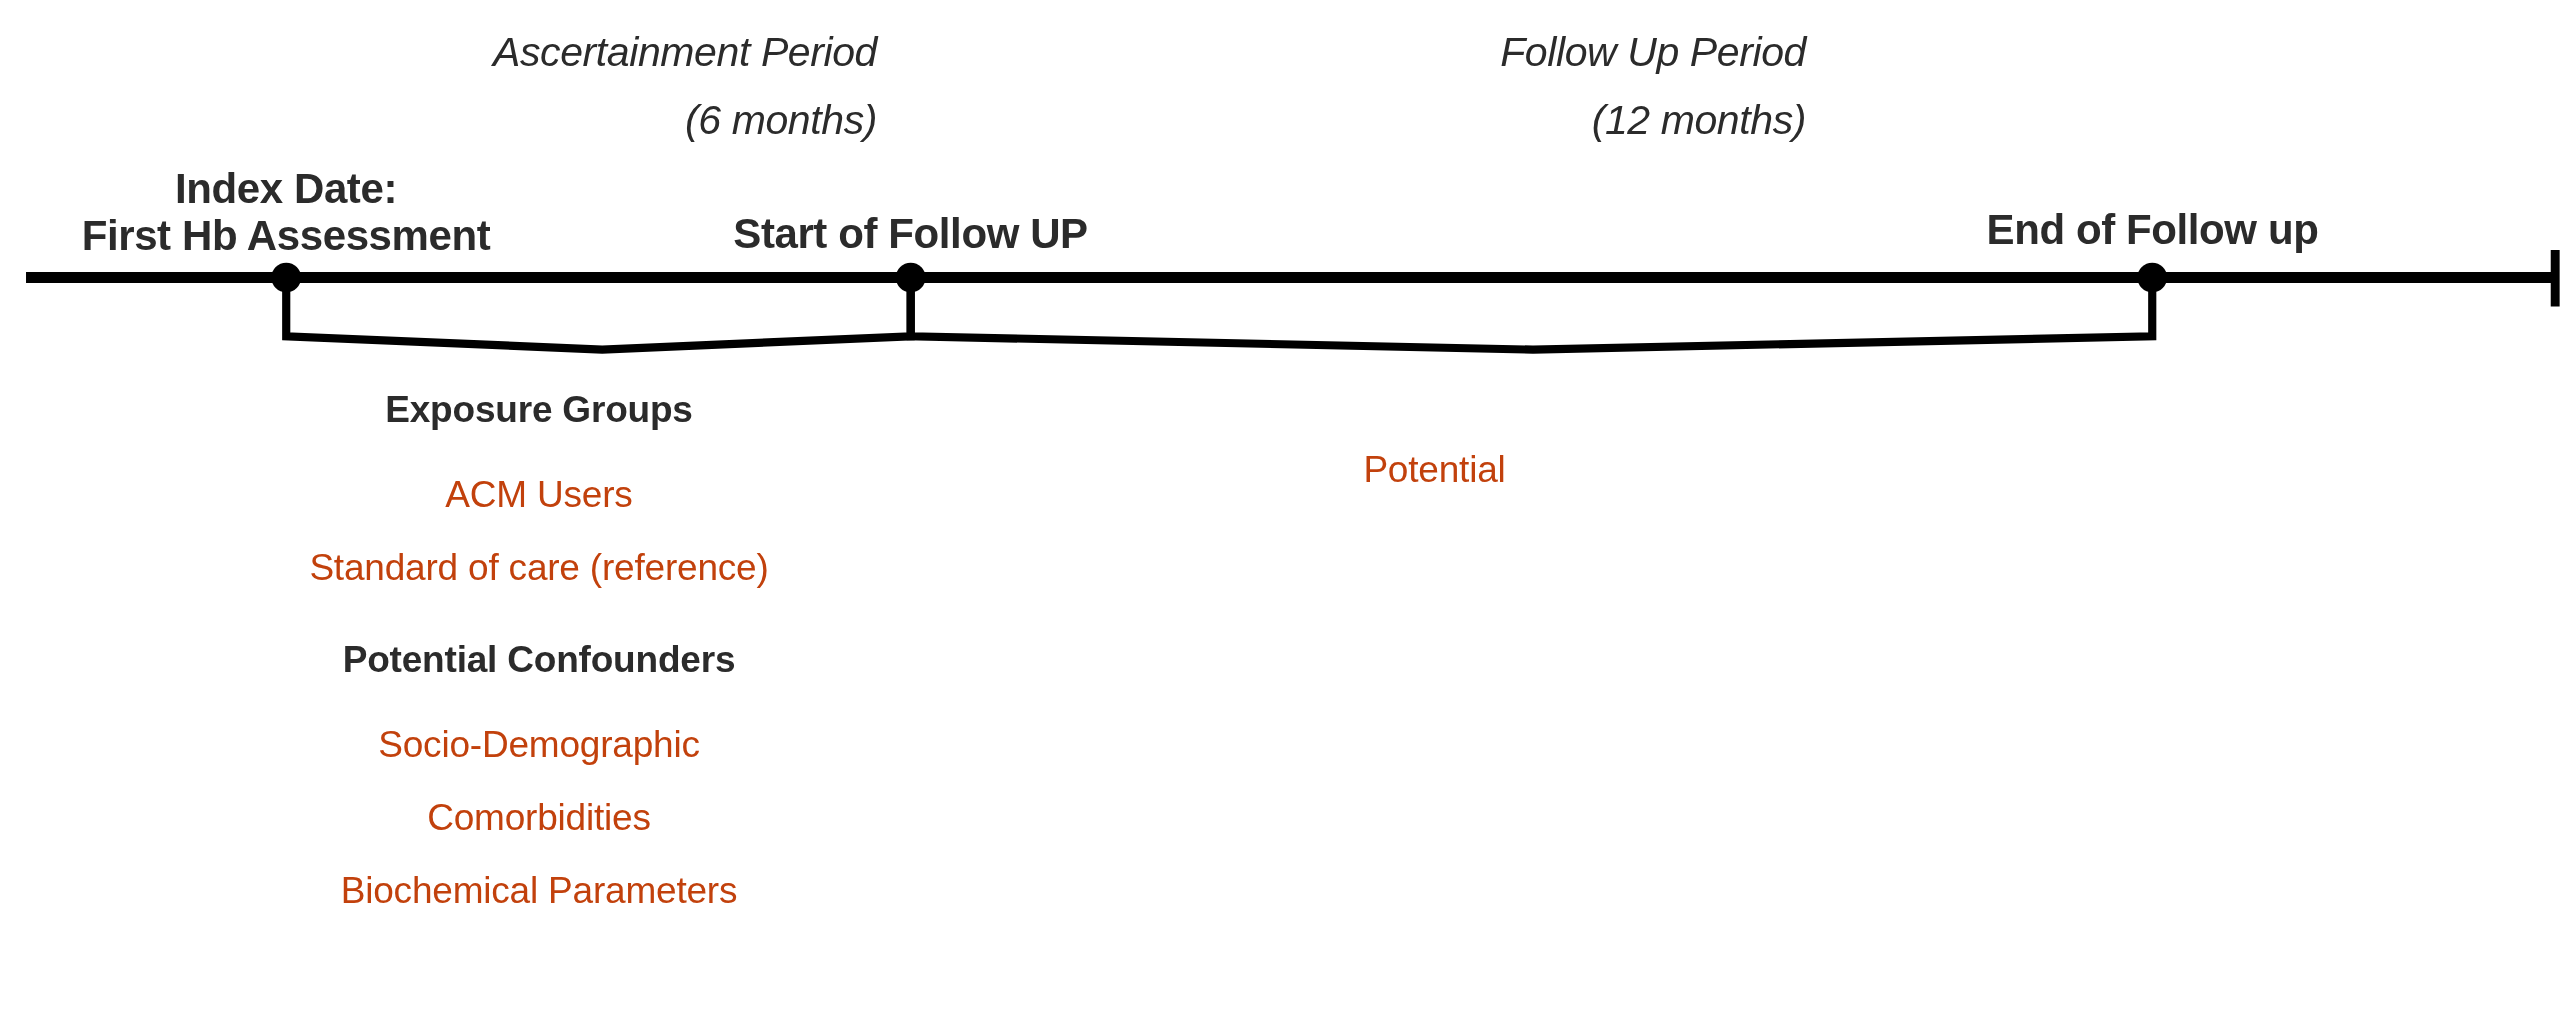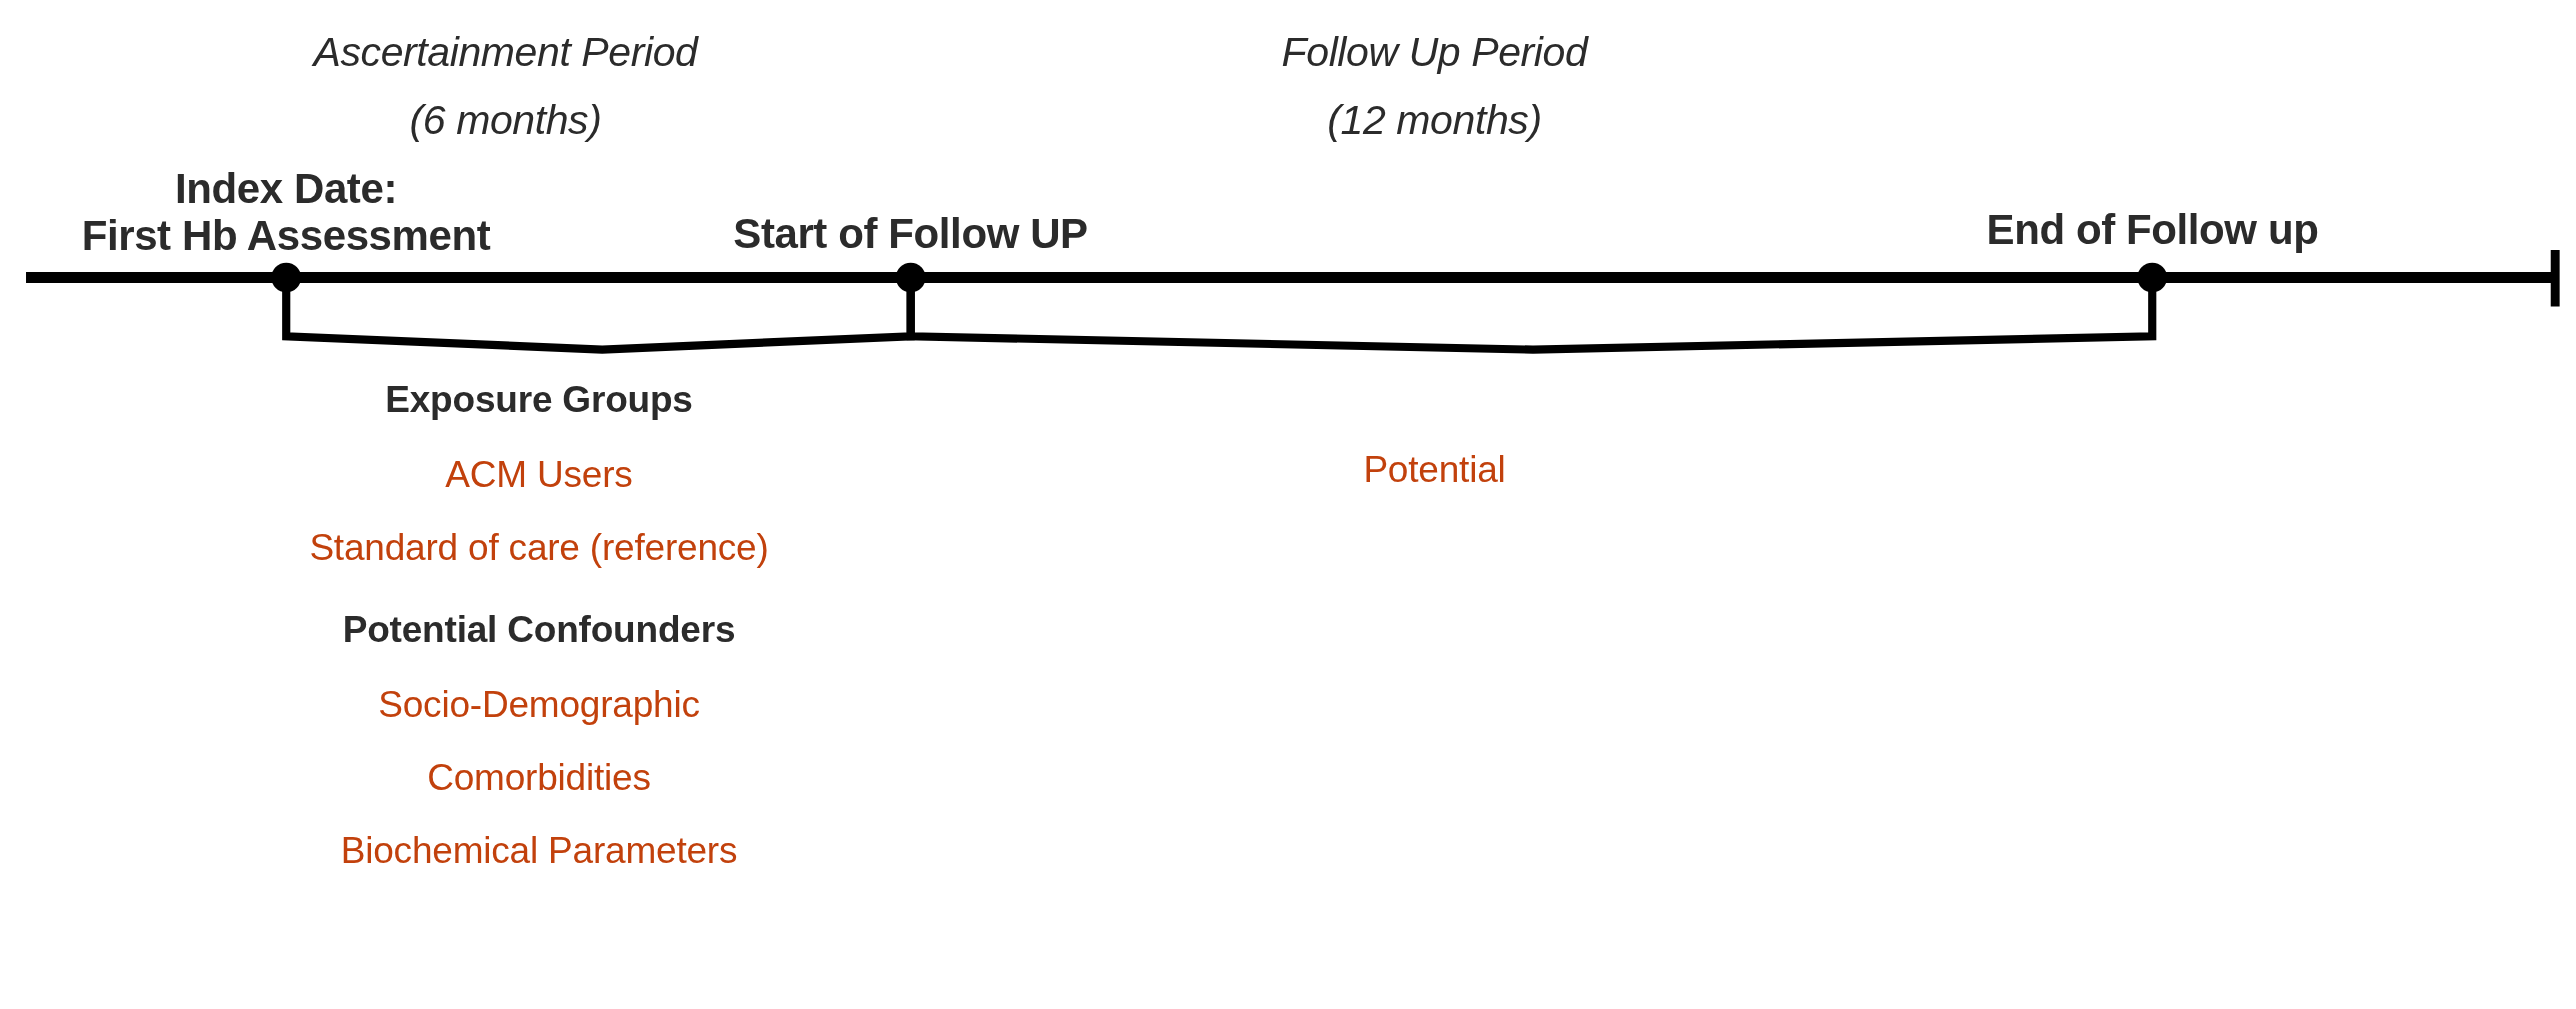--- a/index.html
+++ b/index.html
@@ -19,21 +19,21 @@
     overflow: hidden;
   }
 
   
   .period-caption {
     position: absolute;
     font-style: italic;
     font-size: 41px;
     line-height: 1.18;
     color: #2b2b2b;
-    text-align: center;
+    text-align: right;
     white-space: nowrap;
     letter-spacing: -0.4px;
   }
   .period-caption .sub {
     display: block;
     margin-top: 20px;
   }
   #period-ascertainment {
     left: 134px;
     top: 28px;
@@ -97,21 +97,21 @@
   #column-endpoints {
     left: 1063px;
     top: 379px;
     width: 743px;
   }
   .group-heading {
     font-weight: bold;
     font-size: 37px;
     line-height: 1;
     color: #2b2b2b;
-    margin: 2px;
+    margin: 12px;
     white-space: nowrap;
     letter-spacing: -0.2px;
   }
   .group-item {
     font-size: 37px;
     line-height: 1;
     color: #c2410c;
     margin: 0;
     white-space: nowrap;
     letter-spacing: -0.2px;

